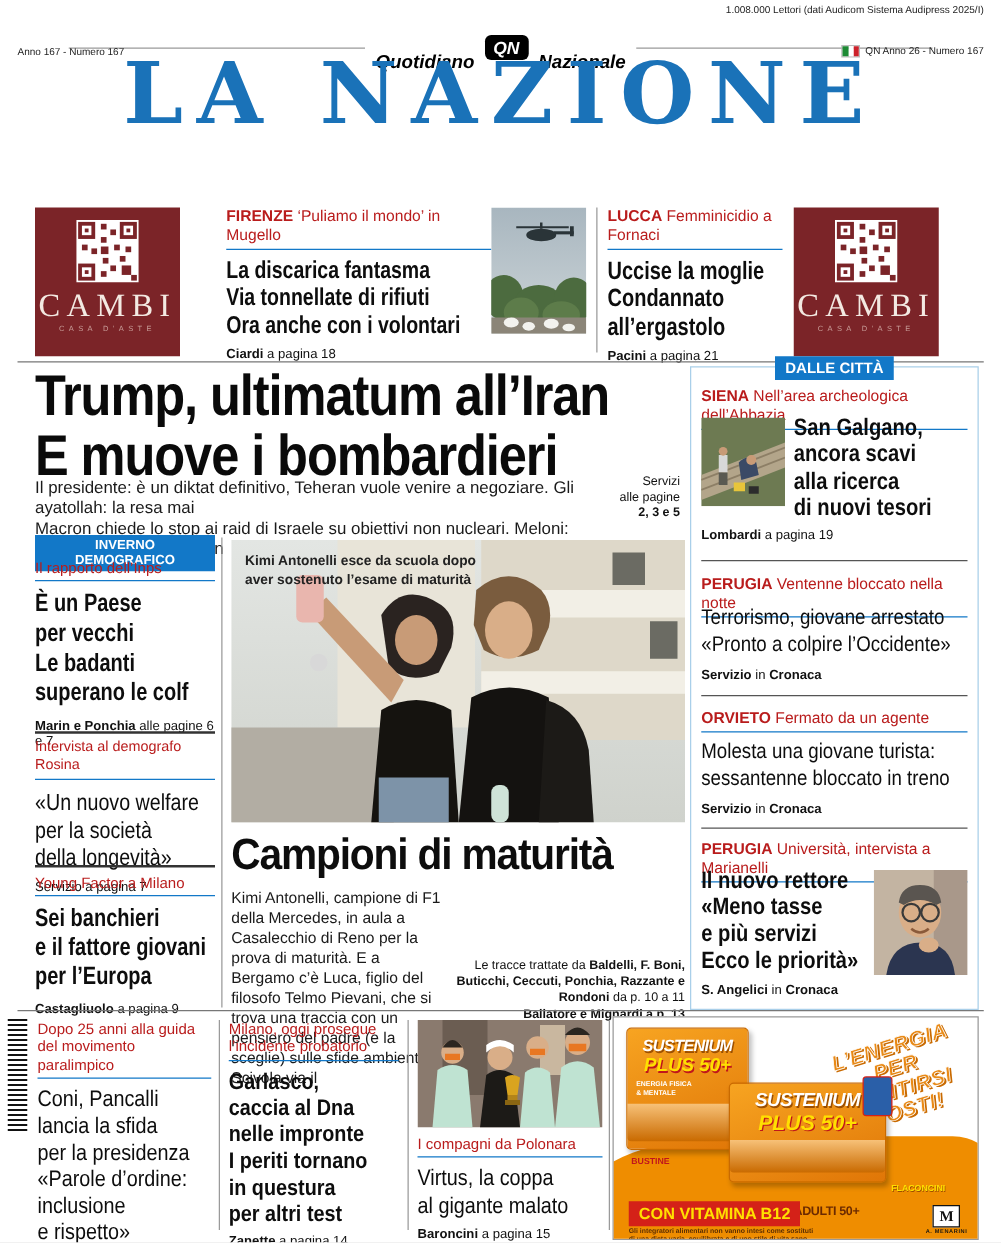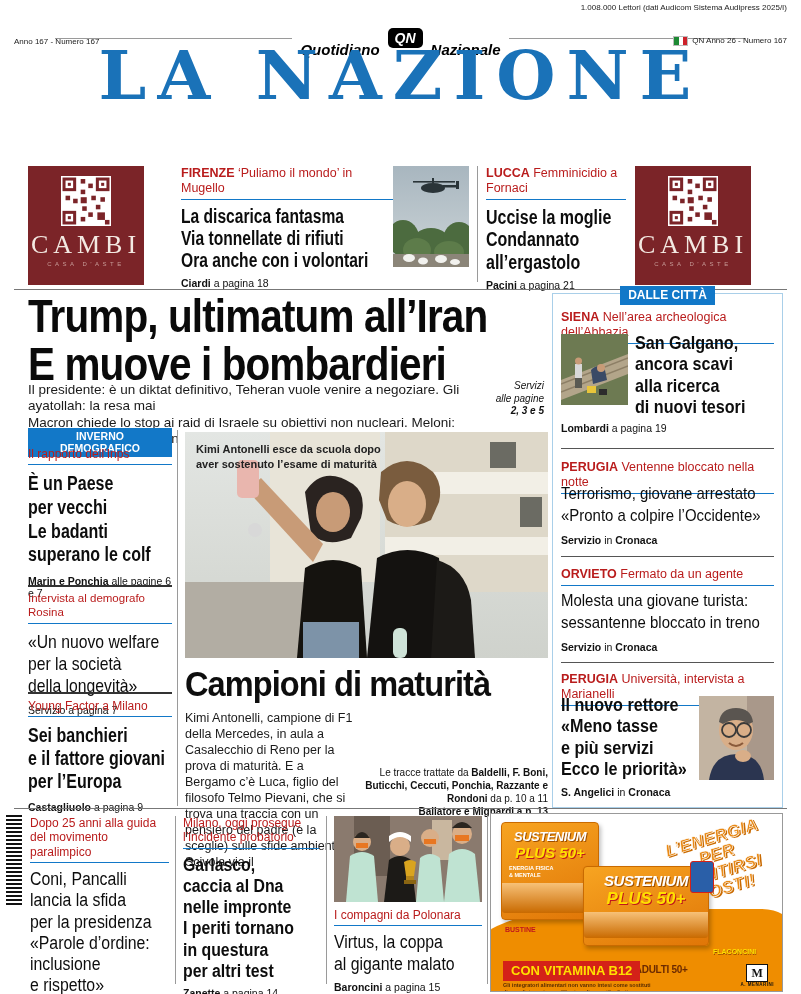--- a/index.html
+++ b/index.html
@@ -40,21 +40,21 @@
   .by{font-size:10.5px;color:#111;}
   .by .n{font-weight:bold;}
   .vline{width:1px;background:#9a9a9a;}
   .hline{height:1px;background:#777;}
   .badge{display:inline-block;background:#1278c8;color:#fff;font-weight:bold;padding:2px 8px 3px;}
   .rail{left:552px;top:293px;width:229px;height:513px;border:1.5px solid #a9cfe9;}
   .rail .abs{position:absolute;}
   .raildiv{left:8px;right:8px;height:1px;background:#555;}
   .mainhl{font-size:46px;line-height:1.04;font-weight:bold;letter-spacing:-1px;color:#0a0a0a;}
   .subhead{font-size:13.5px;line-height:1.22;color:#1a1a1a;}
-  .services{font-size:10px;text-align:right;line-height:1.25;font-style:italic;}
+  .services{font-size:10px;text-align:right;line-height:1.25;}
   .caption{font-size:11px;font-weight:bold;color:#222;line-height:1.35;}
   .body{font-size:12.5px;line-height:1.28;color:#1a1a1a;}
   .note{font-size:10px;text-align:right;line-height:1.3;}
   .note b{font-weight:bold;}
   .barcode{width:16px;height:92px;background:repeating-linear-gradient(180deg,#111 0 2px,#fff 2px 4px);border:1px solid #fff;}
   .photo{display:block;}
   .ad{left:490px;top:813px;width:291px;height:177px;border:1px solid #999;background:#fff;overflow:hidden;}
   .ad .abs{position:absolute;}
   .swoosh{left:-20px;right:-10px;bottom:-8px;height:90px;background:#ef8d00;border-radius:120px 30px 0 0/45px 20px 0 0;}
   .susbox{background:linear-gradient(160deg,#f7a421,#e07607);border:1px solid #c96a00;border-radius:4px;

